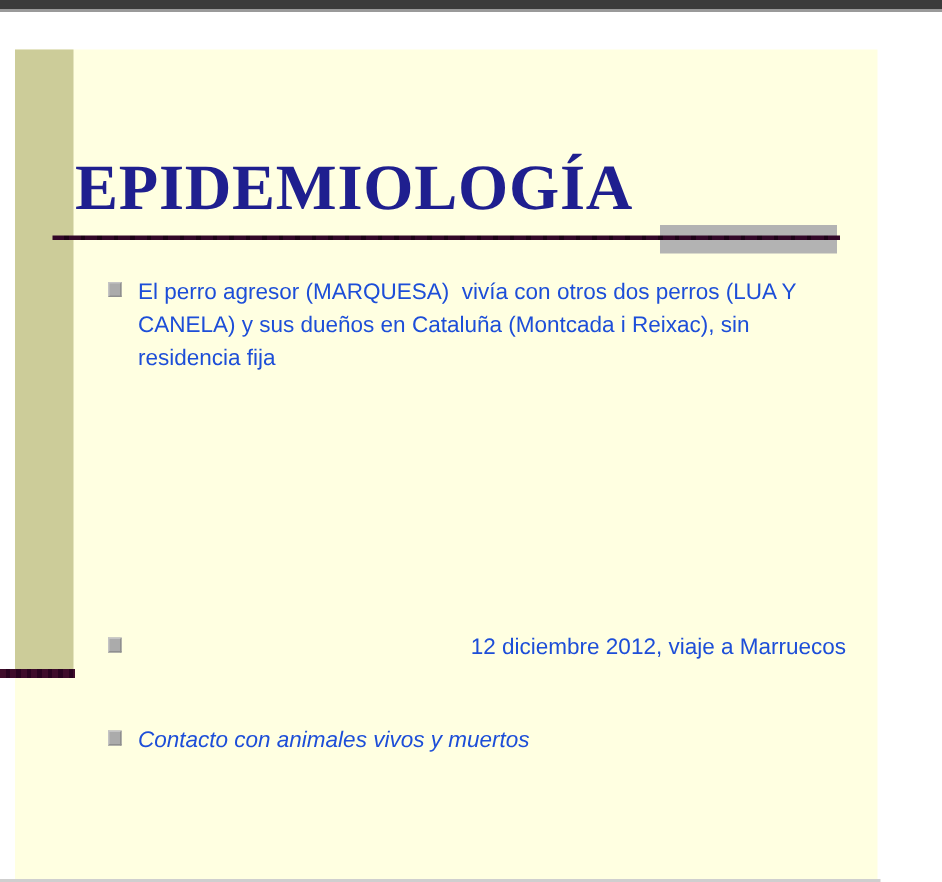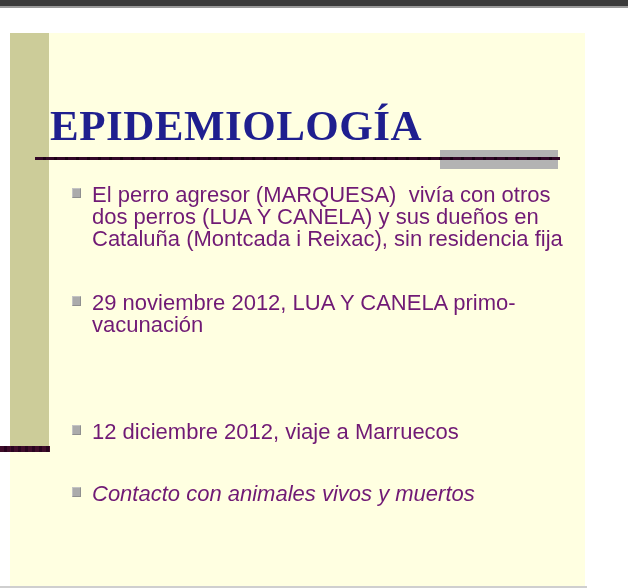--- a/index.html
+++ b/index.html
@@ -99,29 +99,29 @@
     background: #ababab;
     border-top: 1px solid #c4c4c4;
     border-left: 1px solid #c4c4c4;
     border-right: 1px solid #8f8f8f;
     border-bottom: 1px solid #8f8f8f;
     box-sizing: border-box;
   }
   .bullet .txt {
     margin-left: 11px;
     width: 472px;
-    font-size: 22px;
+    font-size: 15px;
     line-height: 22px;
-    color: #701a75;
+    color: #1d4ed8;
     white-space: pre-wrap;
   }
   .bullet-1 { top: 151px; }
   .bullet-2 { top: 259px; }
   .bullet-3 { top: 324px; }
-  .bullet-4 { top: 388px; }
+  .bullet-4 { top: 388px; text-align: right; }
   .bullet-5 { top: 450px; font-style: italic; }
 </style>
 </head>
 <body>
 
 <div class="page">
 
   <div class="top-bar"></div>
   <div class="top-bar-line"></div>
 
@@ -132,24 +132,20 @@
     <h1 class="title">EPIDEMIOLOGÍA</h1>
 
     <div class="title-rule-box"></div>
     <div class="title-rule"></div>
 
     <div class="bullet bullet-1">
       <span class="sq"></span>
       <span class="txt">El perro agresor (MARQUESA)  vivía con otros dos perros (LUA Y CANELA) y sus dueños en Cataluña (Montcada i Reixac), sin residencia fija</span>
     </div>
 
-    <div class="bullet bullet-2">
-      <span class="sq"></span>
-      <span class="txt">29 noviembre 2012, LUA Y CANELA primo-vacunación</span>
-    </div>
 
 
     <div class="bullet bullet-4">
       <span class="sq"></span>
       <span class="txt">12 diciembre 2012, viaje a Marruecos</span>
     </div>
 
     <div class="bullet bullet-5">
       <span class="sq"></span>
       <span class="txt">Contacto con animales vivos y muertos</span>

